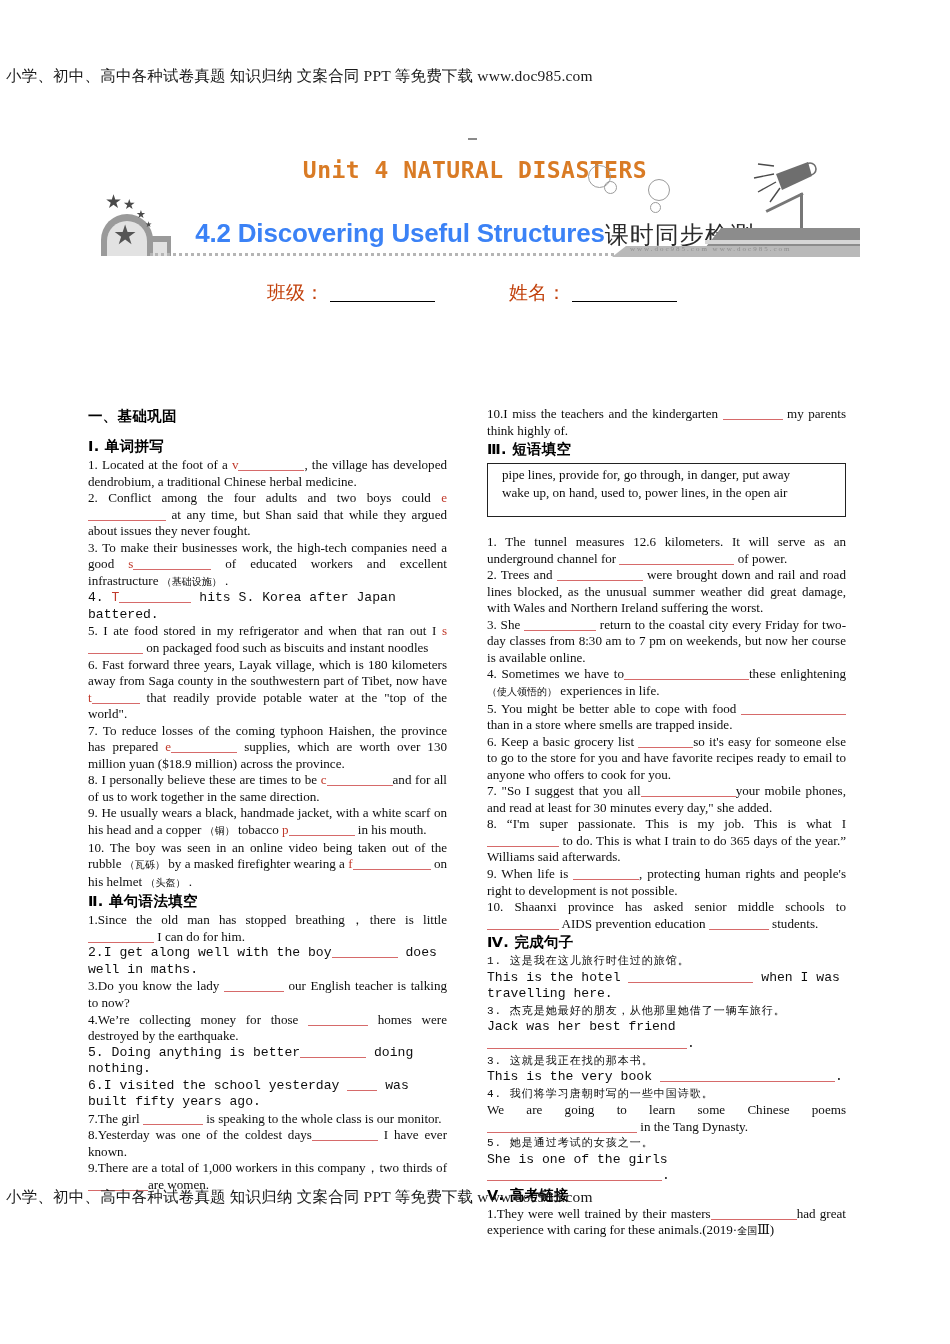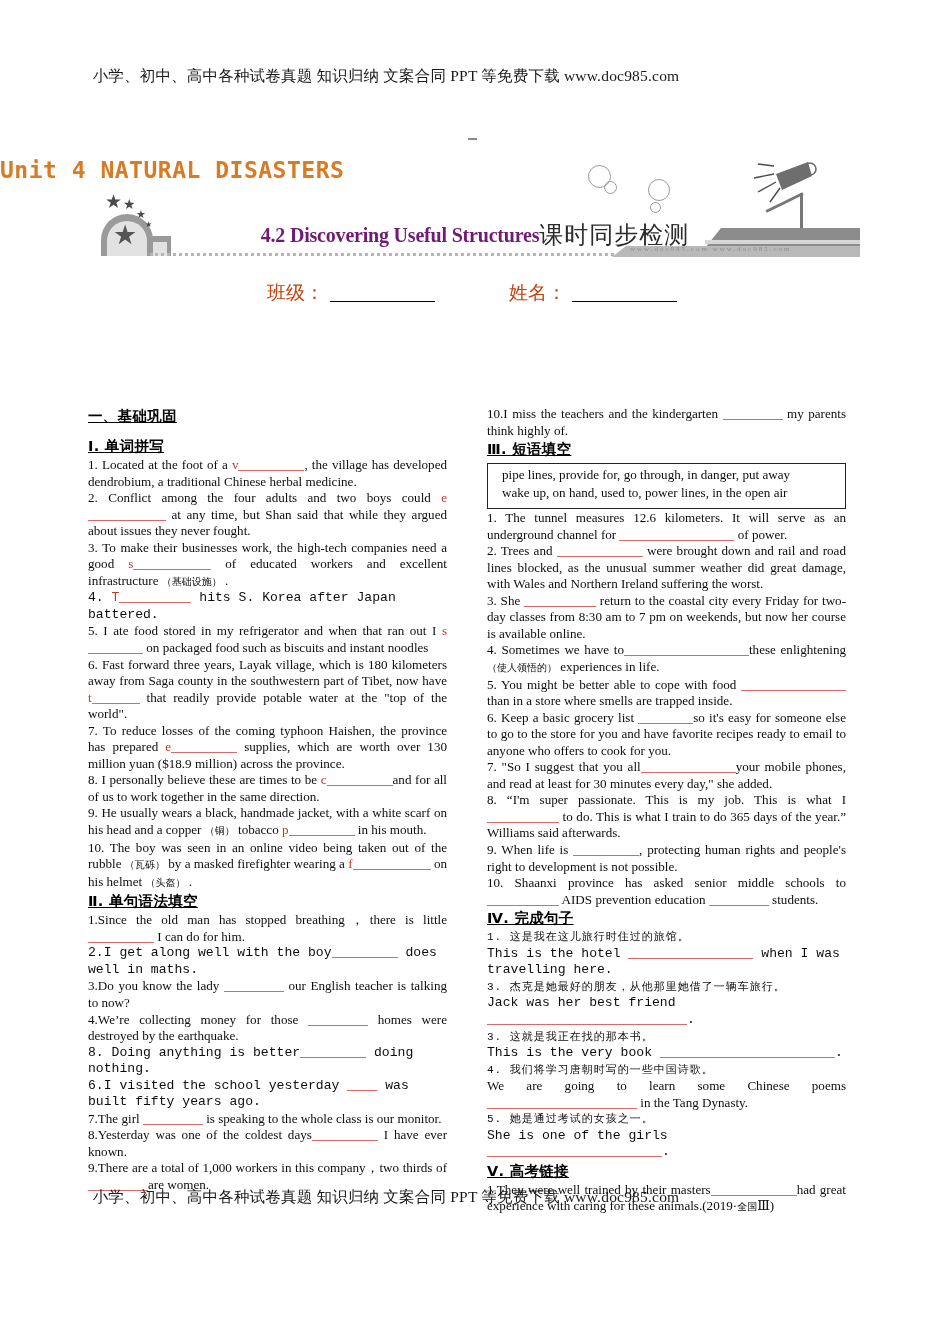--- a/index.html
+++ b/index.html
@@ -14,43 +14,45 @@
     font-family: "Liberation Serif", "DejaVu Serif", serif;
     color: #000000;
     overflow: hidden;
   }
 
   
   .watermark {
     position: absolute;
     left: 0;
     width: 772px;
-    text-align: center;
+    text-align: left;
     font-family: "Liberation Serif", "DejaVu Serif", serif;
     font-size: 15.5px;
     color: #1a1a1a;
     letter-spacing: .2px;
     white-space: nowrap;
+    padding-left: 6px;
   }
   .watermark-top { top: 66px; }
   .watermark-bottom { top: 1187px; }
 
   
   .header {
     position: absolute;
     left: 0;
     top: 130px;
     width: 950px;
     height: 135px;
   }
   .unit-title {
     position: absolute;
     left: 0;
     top: 27px;
     width: 950px;
+    text-align: center;
     font-family: "DejaVu Sans Mono", monospace;
     font-weight: bold;
     font-size: 23px;
     color: #d97b25;
     letter-spacing: .5px;
   }
   .unit-title-tick {
     position: absolute;
     left: 468px;
     top: 8px;
@@ -60,24 +62,24 @@
   }
   .sub-title-row {
     position: absolute;
     left: 0;
     top: 88px;
     width: 950px;
     text-align: center;
     white-space: nowrap;
   }
   .sub-title-en {
-    font-family: Liberation Serif, serif;
+    font-family: Liberation Sans, sans-serif;
     font-weight: bold;
-    font-size: 20px;
-    color: #701a75;
+    font-size: 26px;
+    color: #3b82f6;
     letter-spacing: -.2px;
   }
   .sub-title-cn {
     font-family: "Liberation Serif", "DejaVu Serif", serif;
     font-size: 24px;
     color: #2b2b2b;
     letter-spacing: 1px;
     position: relative;
     top: 1px;
   }
@@ -260,21 +262,20 @@
   p.q.nj { text-align: left; font-family: Liberation Mono, monospace; }
 
   .sec-cn {
     font-family: "DejaVu Sans", sans-serif;
     font-weight: bold;
     font-size: 14.5px;
     line-height: 21px;
     margin: 0;
     color: #000;
     letter-spacing: .3px;
-    text-decoration: underline;
   }
 
   
   .bl {
     display: inline-block;
     border-bottom: 1px solid #d66a6a;
     vertical-align: -2px;
   }
   .w30  { width: 30px; }
   .w48  { width: 48px; }
@@ -292,22 +293,22 @@
   .w175 { width: 175px; }
   .w200 { width: 200px; }
 
   .hint { color: #c0392b; }
   .cn   { font-family: "DejaVu Sans", sans-serif; font-size: 10px; }
   .cn-q { font-family: "Liberation Serif", "DejaVu Serif", serif; font-size: 11px; letter-spacing: 1px; }
 
   
   .phrase-box {
     border: 1.4px solid #222;
-    padding: 2px 6px 7px 14px;
-    margin: 3px 0 1px 0;
+    padding: 2px 6px 15px 14px;
+    margin: 3px 0 17px 0;
     line-height: 17.5px;
     font-size: 13.1px;
   }
 </style>
 </head>
 <body>
 
 <div class="watermark watermark-top">小学、初中、高中各种试卷真题 知识归纳 文案合同 PPT 等免费下载  www.doc985.com</div>
 
 <div class="header">
@@ -388,21 +389,21 @@
     <p class="sec-cn">Ⅱ. 单句语法填空</p>
 
     <p class="q"><span>1.Since the old man has stopped breathing，there is little </span><span class="bl w66"></span><span> I can do for him.</span></p>
 
     <p class="q nj"><span>2.I get along well with the boy</span><span class="bl w66"></span><span> does well in maths.</span></p>
 
     <p class="q"><span>3.Do you know the lady </span><span class="bl w60"></span><span> our English teacher is talking to now?</span></p>
 
     <p class="q"><span>4.We’re collecting money for those </span><span class="bl w60"></span><span> homes were destroyed by the earthquake.</span></p>
 
-    <p class="q nj"><span>8. Doing anything is better</span><span class="bl w66"></span><span> doing nothing.</span></p>
+    <p class="q nj"><span>5. Doing anything is better</span><span class="bl w66"></span><span> doing nothing.</span></p>
 
     <p class="q nj"><span>6.I visited the school yesterday </span><span class="bl w30"></span><span> was built fifty years ago.</span></p>
 
     <p class="q"><span>7.The girl </span><span class="bl w60"></span><span> is speaking to the whole class is our monitor.</span></p>
 
     <p class="q"><span>8.Yesterday was one of the coldest days</span><span class="bl w66"></span><span> I have ever known.</span></p>
 
     <p class="q"><span>9.There are a total of 1,000 workers in this company，two thirds of </span><span class="bl w60"></span><span>are women.</span></p>
 
   </div>

